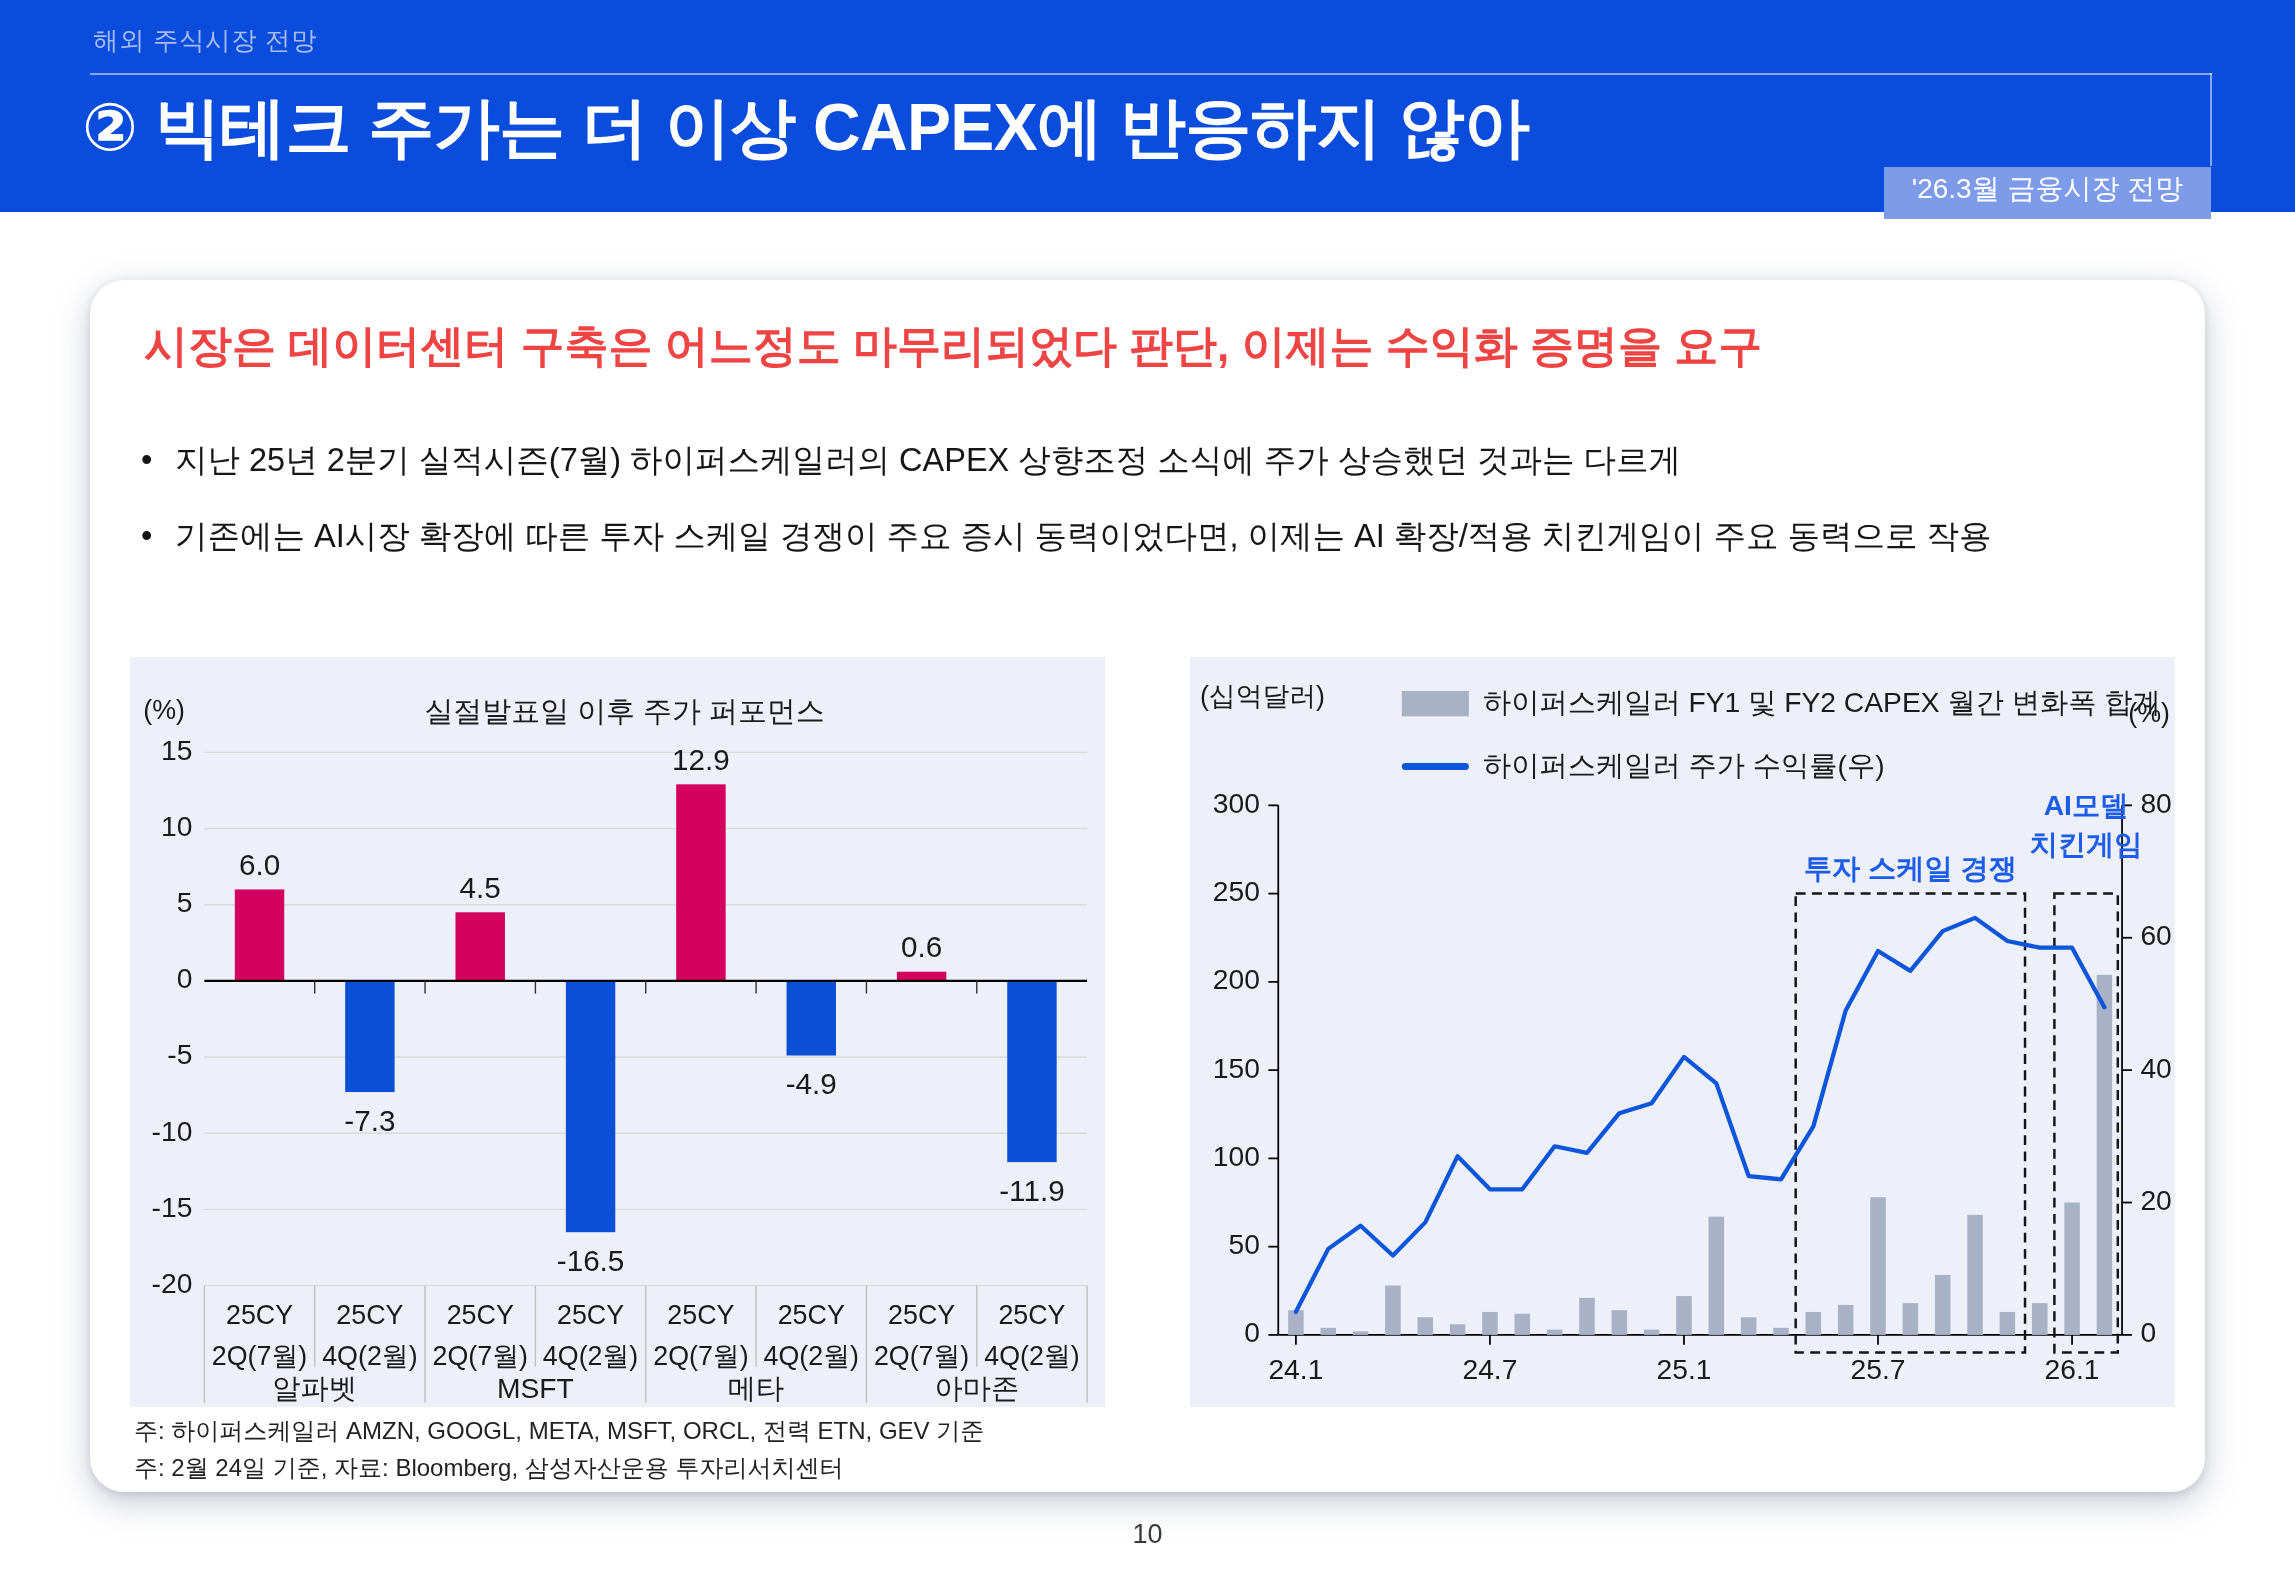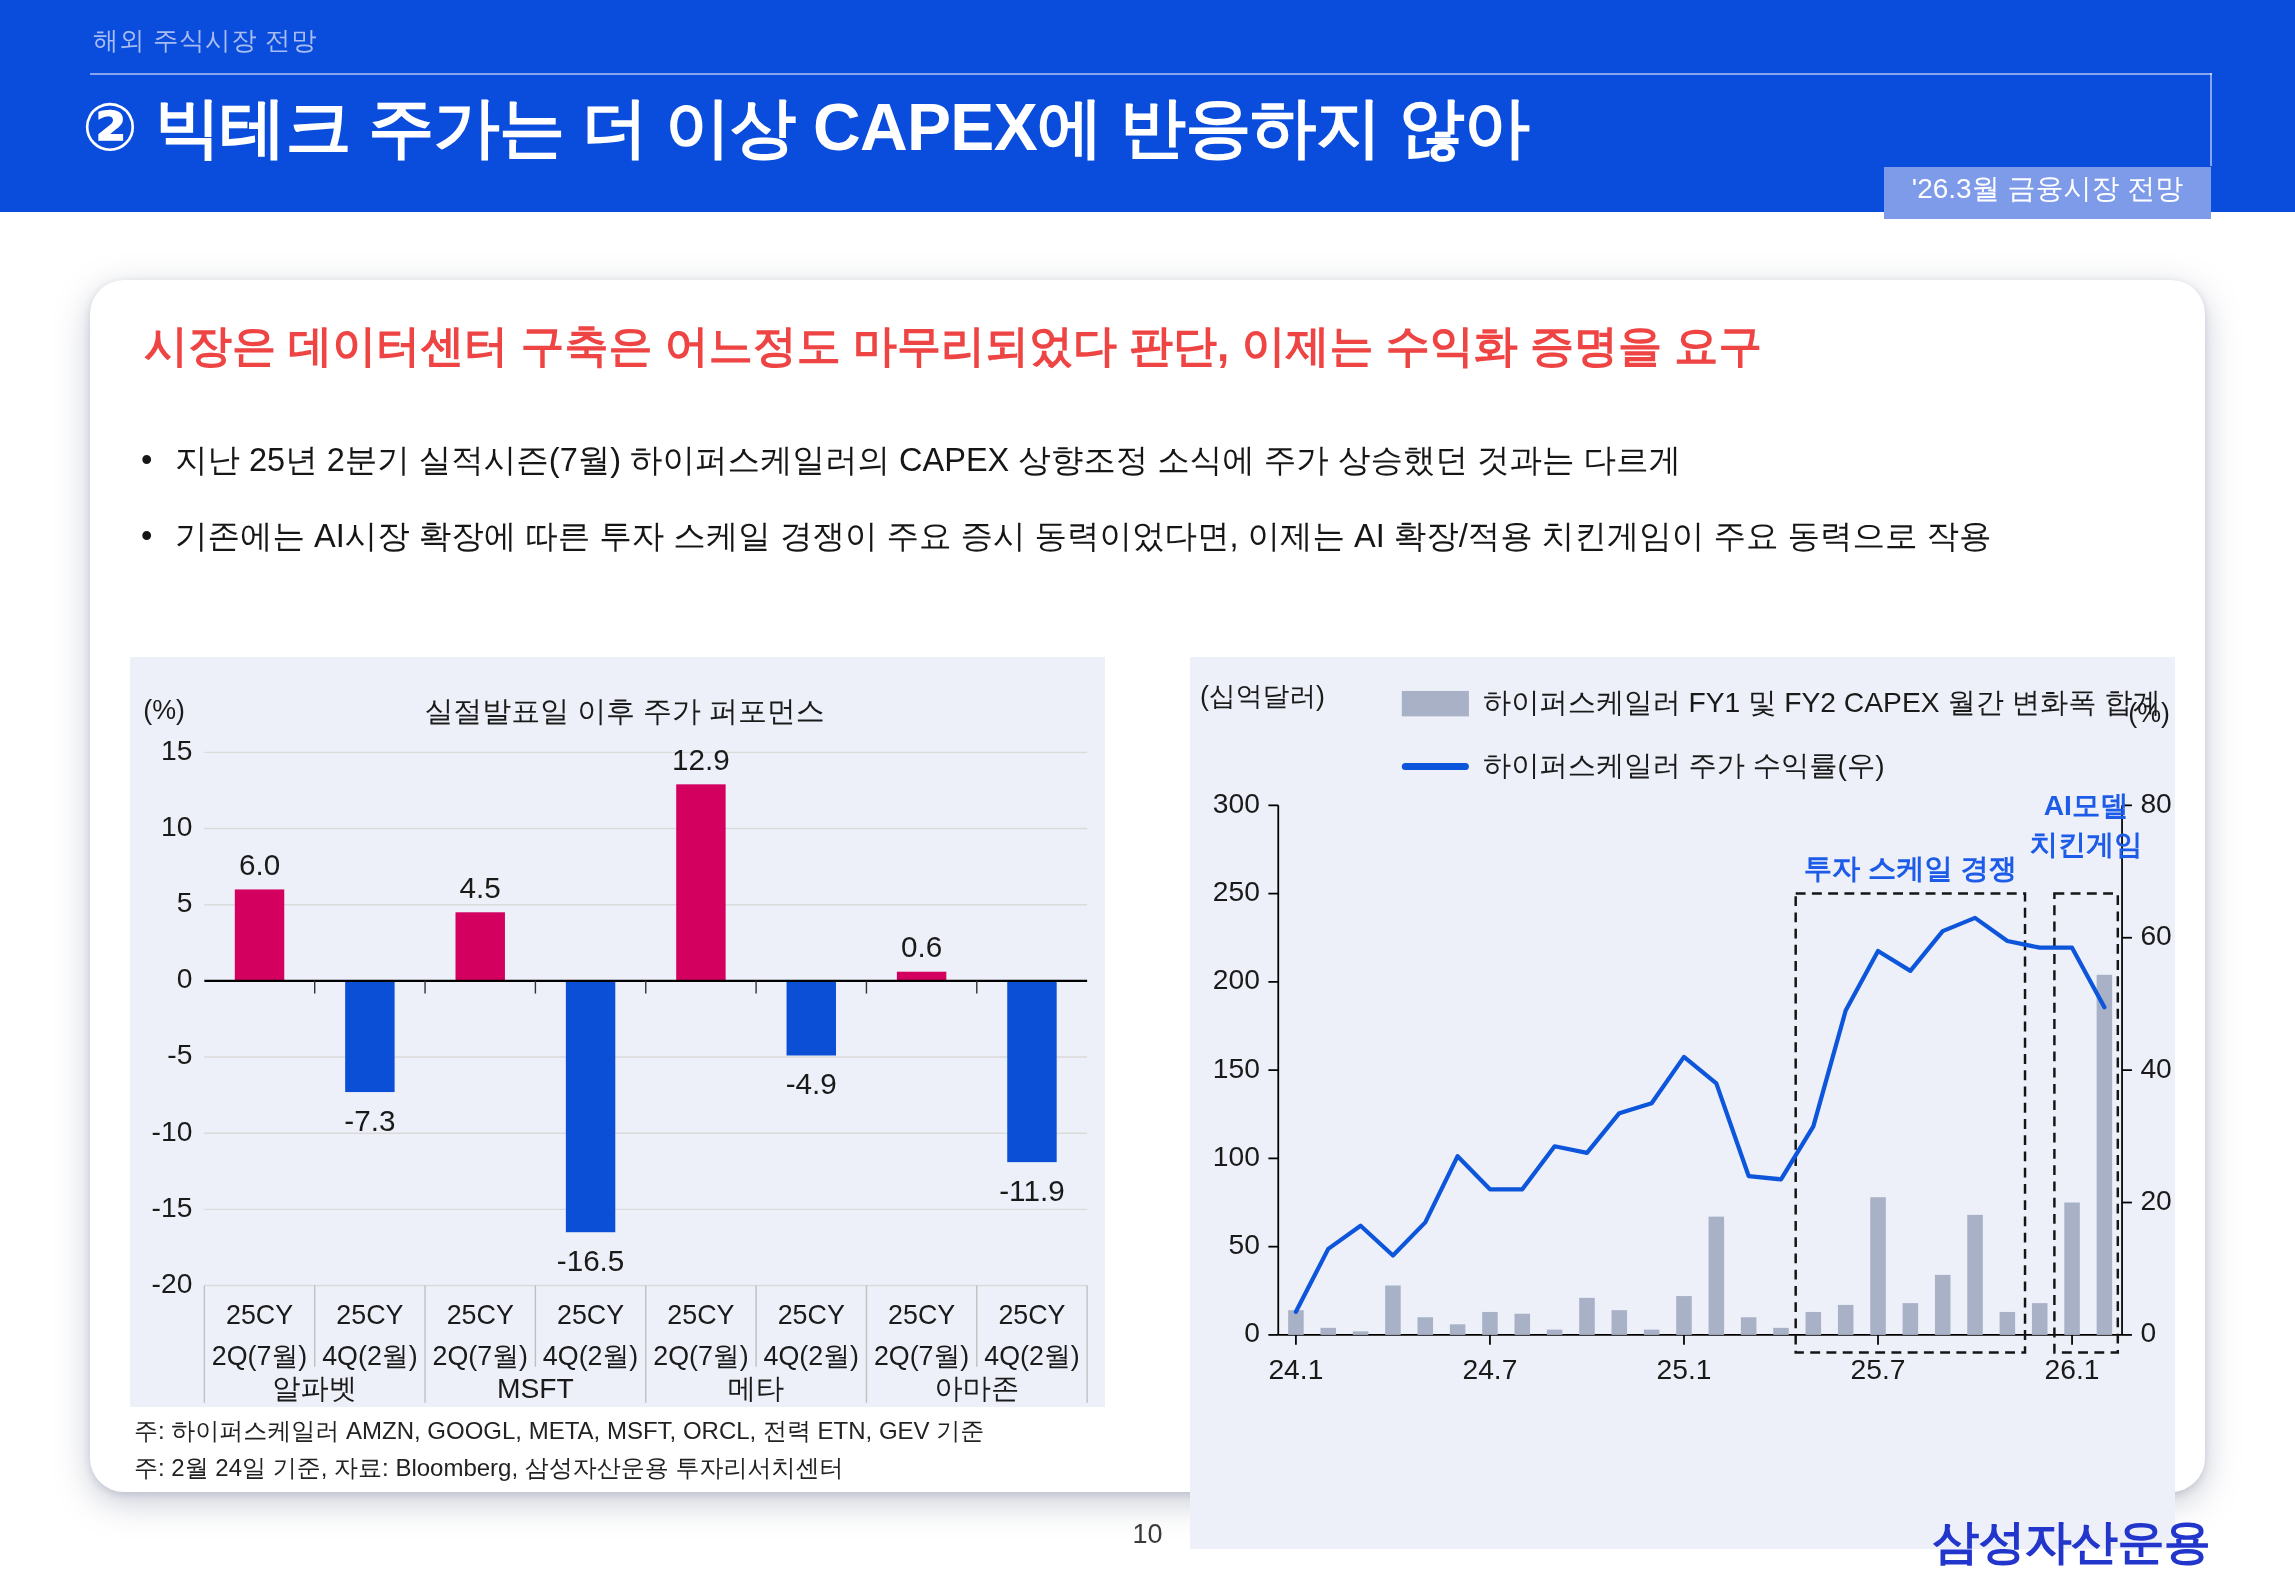--- a/index.html
+++ b/index.html
@@ -20,21 +20,21 @@
         box-shadow:0 10px 34px rgba(110,118,145,0.38),0 2.1px 7px rgba(110,118,145,0.22);}
   .headline{position:absolute;left:54px;top:37px;margin:0;font-size:44px;font-weight:800;color:#ef4444;white-space:nowrap;}
   .bullets{position:absolute;left:51px;top:154px;width:2013px;font-size:32.5px;color:#161616;}
   .bullet-row{display:flex;line-height:1.6;}
   .bullet-row .dot{width:34px;flex:0 0 34px;}
   .bullet-row.cont{margin-left:0;}
   .bullet-row.gap{margin-top:24px;}
 
   .panel{position:absolute;background:#EDF0F8;}
   .panel.left{left:40px;top:377px;width:975px;height:750px;}
-  .panel.right{left:1100px;top:377px;width:985px;height:892px;}
+  .panel.right{left:1100px;top:377px;width:985px;height:750px;}
   .panel svg{display:block;font-family:inherit;}
 
   .footnotes{position:absolute;left:44px;top:1132px;font-size:24px;line-height:1.55;color:#222222;}
 
   
   .page-number{position:absolute;left:0;top:1519px;width:2295px;text-align:center;font-size:27px;color:#3a3a3a;}
   .logo{position:absolute;right:85px;top:1511px;font-size:47px;font-weight:800;color:#2236CC;letter-spacing:-0.7px;}
 </style>
 </head>
 <body>
@@ -241,16 +241,15 @@
         </svg>
     </figure>
 
     <div class="footnotes">
       <div>주: 하이퍼스케일러 AMZN, GOOGL, META, MSFT, ORCL, 전력 ETN, GEV 기준</div>
       <div>주: 2월 24일 기준, 자료: Bloomberg, 삼성자산운용 투자리서치센터</div>
     </div>
   </main>
 
   <div class="page-number">10</div>
-  <div class="logo">삼성자산운용</div>
 
 </div>
 
 
 </body></html>

